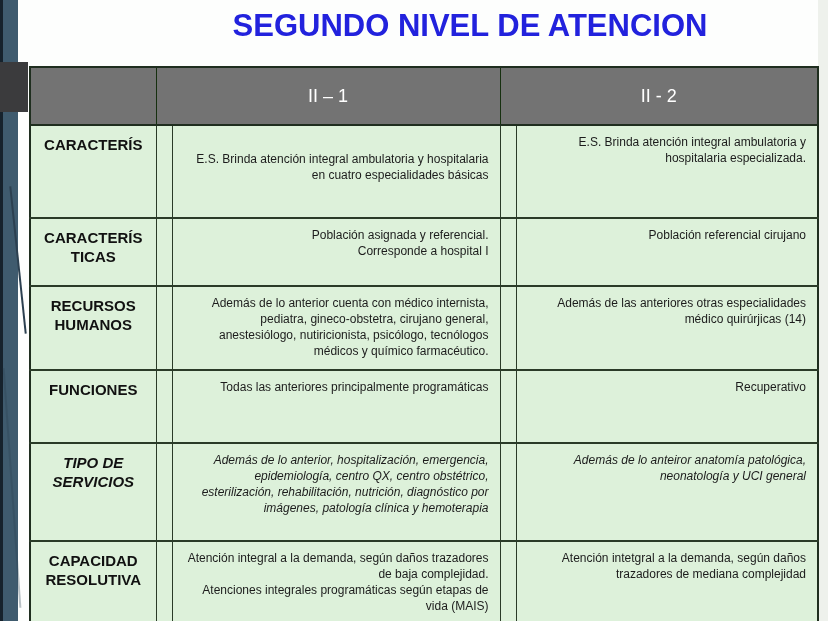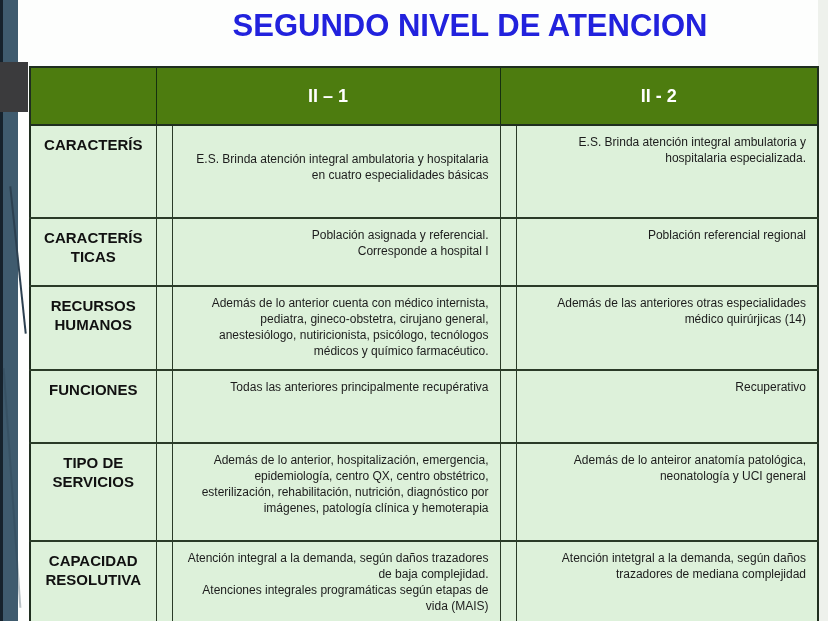--- a/index.html
+++ b/index.html
@@ -32,42 +32,42 @@
     position:absolute; left:29px; top:66px; width:788px;
     border-collapse:collapse; table-layout:fixed;
     background:#ddf1da; border:2px solid #1f2e1f;
   }
   col.c-label { width:126px; }
   col.c-sp    { width:16px;  }
   col.c-ii1   { width:328px; }
   col.c-ii2   { width:302px; }
 
   th.hcell {
-    background:#4d7c0f; color:#ffffff; font-size:18px; font-weight:bold;
+    background:#737373; color:#ffffff; font-size:18px; font-weight:normal;
     text-align:center; vertical-align:middle; height:54px;
     border:1px solid #16300f; border-bottom:2px solid #1f2e1f;
   }
   td {
     border:1px solid #2a3b28; border-top-width:2px; border-bottom-width:2px;
     background:#ddf1da; vertical-align:top; box-sizing:border-box;text-align:right;
   }
   td.label {
     font-weight:bold; font-size:15px; text-align:center; color:#111111;
     padding:10px 4px 0 4px; line-height:1.25;
   }
   td.content {
     font-size:12px; color:#1c1c1c; line-height:1.33;
     padding:9px 11px 4px 11px; white-space:pre-line;
   }
   td.content.lower { padding-top:26px; }
   tbody tr:nth-child(1) { height:93px; }
   tbody tr:nth-child(2) { height:68px;border-radius:21px; }
   tbody tr:nth-child(3) { height:84px; }
   tbody tr:nth-child(4) { height:73px; }
-  tbody tr:nth-child(5) { height:98px; }
+  tbody tr:nth-child(5) { height:98px;font-style:italic; }
   tbody tr:nth-child(6) { height:92px; }
 </style>
 </head>
 <body>
 
 <div class="slide">
   <div class="edge-bar"></div>
   <div class="corner-square"></div>
   <div class="diag diag1"></div>
   <div class="diag diag2"></div>
@@ -97,33 +97,33 @@
         <td class="content lower">E.S. Brinda atención integral ambulatoria y hospitalaria en cuatro especialidades básicas</td>
         <td class="spacer"></td>
         <td class="content">E.S. Brinda atención integral ambulatoria y hospitalaria especializada.</td>
       </tr>
       <tr>
         <td class="label">CARACTERÍS TICAS</td>
         <td class="spacer"></td>
         <td class="content">Población asignada y referencial.
 Corresponde a hospital I</td>
         <td class="spacer"></td>
-        <td class="content">Población referencial regional</td>
+        <td class="content">Población referencial cirujano</td>
       </tr>
       <tr>
         <td class="label">RECURSOS HUMANOS</td>
         <td class="spacer"></td>
         <td class="content">Además de lo anterior cuenta con médico internista, pediatra, gineco-obstetra, cirujano general, anestesiólogo, nutiricionista, psicólogo, tecnólogos médicos y químico farmacéutico.</td>
         <td class="spacer"></td>
         <td class="content">Además de las anteriores otras especialidades médico quirúrjicas (14)</td>
       </tr>
       <tr>
         <td class="label">FUNCIONES</td>
         <td class="spacer"></td>
-        <td class="content">Todas las anteriores principalmente recupérativa</td>
+        <td class="content">Todas las anteriores principalmente programáticas</td>
         <td class="spacer"></td>
         <td class="content">Recuperativo</td>
       </tr>
       <tr>
         <td class="label">TIPO DE SERVICIOS</td>
         <td class="spacer"></td>
         <td class="content">Además de lo anterior, hospitalización, emergencia, epidemiología, centro QX, centro obstétrico, esterilización, rehabilitación, nutrición, diagnóstico por imágenes, patología clínica y hemoterapia</td>
         <td class="spacer"></td>
         <td class="content">Además de lo anteiror anatomía patológica, neonatología y UCI general</td>
       </tr>

